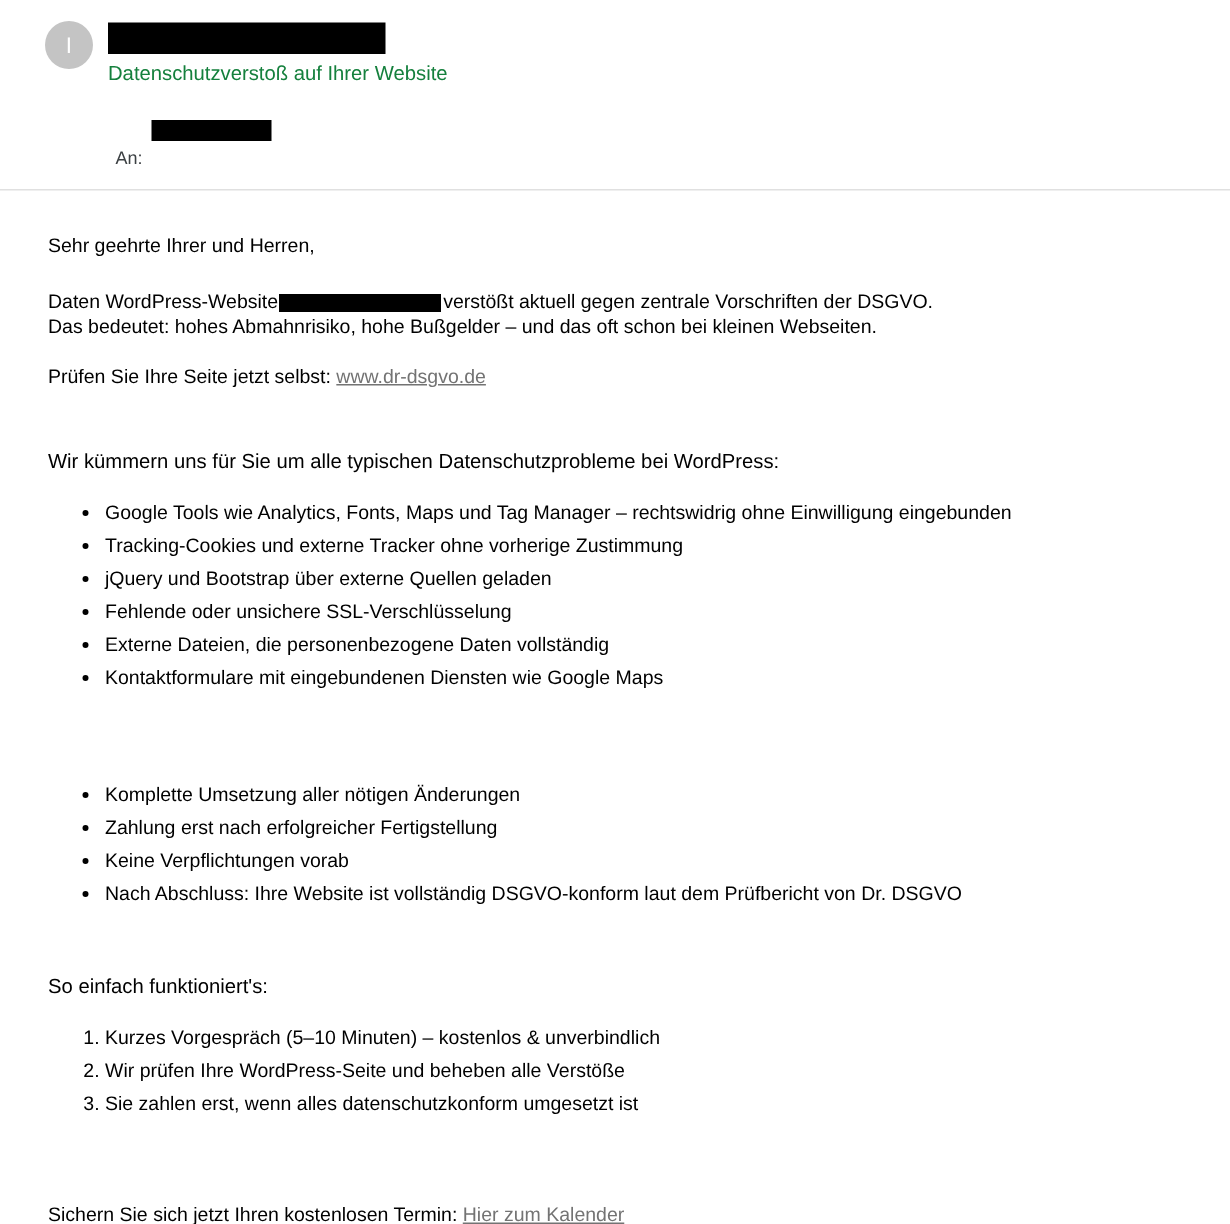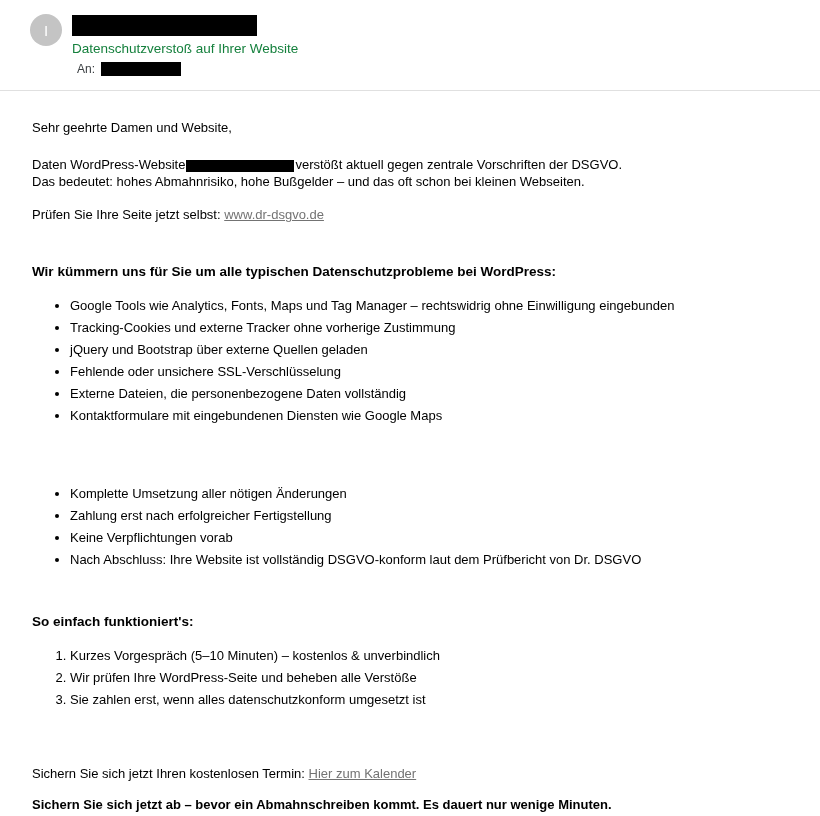--- a/index.html
+++ b/index.html
@@ -65,20 +65,21 @@
   .recipient-row {
     display: flex;
     align-items: center;
     font-size: 12px;
     color: #3c4043;
     margin-top: 3px;
     margin-left: 5px;
   }
   .recipient-label {
     margin-right: 6px;
+    margin-top: 36px;
   }
   .recipient-redact {
     width: 80px;
     height: 14px;
   }
   .divider {
     border: none;
     border-top: 1px solid #e0e0e0;
     margin: 14px 0 0 0;
   }
@@ -102,21 +103,21 @@
     width: 108px;
     height: 12px;
     margin: 0 1px;
   }
   a.link {
     color: #737373;
     text-decoration: underline;
   }
   h3.section {
     font-size: 13.5px;
-    font-weight: bold;
+    font-weight: normal;
     margin: 0;
     padding: 0;
     line-height: 18px;
   }
   ul.bullets, ol.steps {
     margin: 0;
     padding-left: 38px;
   }
   ul.bullets li, ol.steps li {
     margin: 0 0 5px 0;
@@ -146,21 +147,21 @@
       </div>
     </div>
   </div>
 
   <hr class="divider">
 
   <div class="body">
 
     <div class="spacer-28"></div>
 
-    <p class="para">Sehr geehrte Damen und Website,</p>
+    <p class="para">Sehr geehrte Ihrer und Herren,</p>
 
     <div class="spacer-20"></div>
 
     <p class="para">
       <span>Daten WordPress-Website</span><span class="redact inline-redact"></span><span>verstößt aktuell gegen zentrale Vorschriften der DSGVO.</span>
     </p>
     <p class="para">Das bedeutet: hohes Abmahnrisiko, hohe Bußgelder – und das oft schon bei kleinen Webseiten.</p>
 
     <div class="spacer-16"></div>
 

